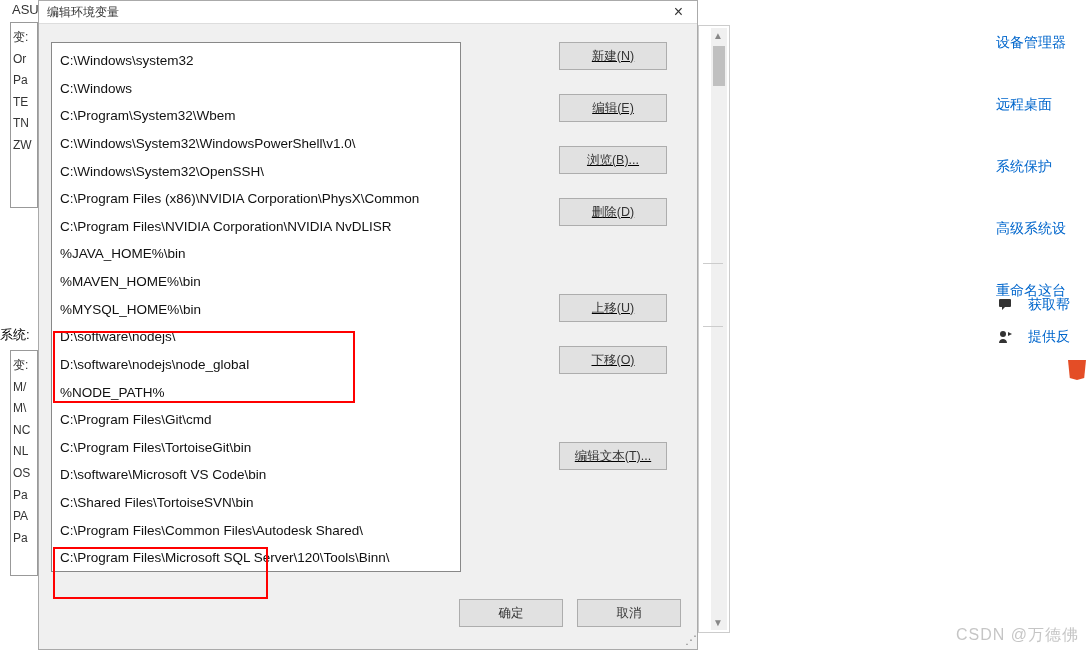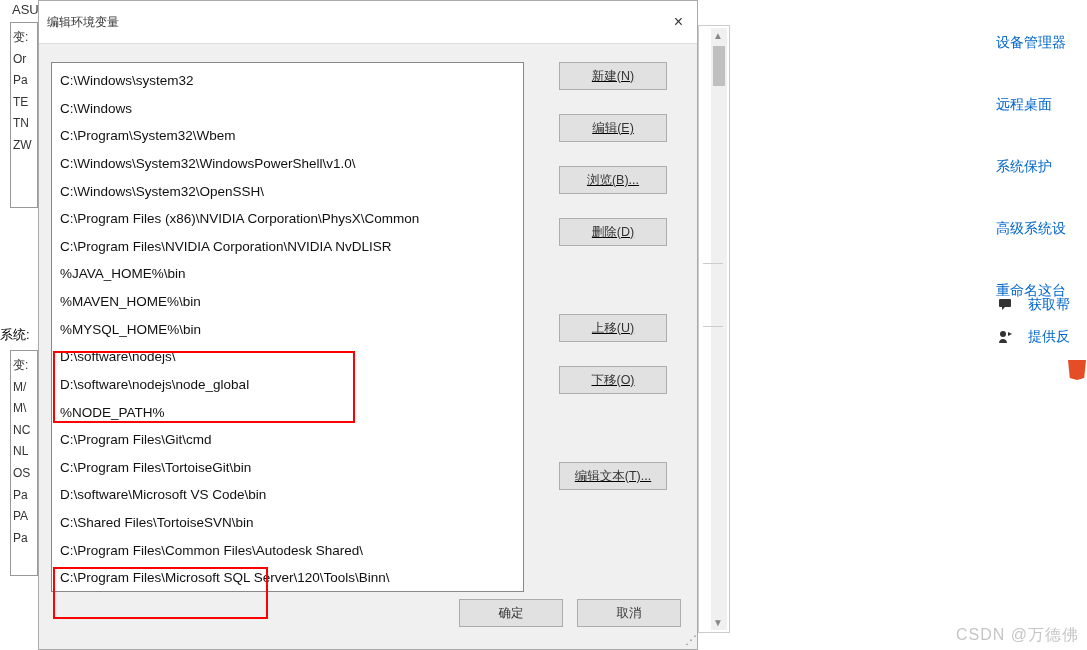--- a/index.html
+++ b/index.html
@@ -49,21 +49,21 @@
     }
     .dialog {
       position: absolute;
       left: 38px; top: 0;
       width: 660px;
       height: 650px;
       background: #f0f0f0;
       border: 1px solid #aaa;
     }
     .dialog-title {
-      padding: 12px 8px;
+      padding: 2px 8px;
       font-size: 12px;
       color: #333;
       background: #fff;
       border-bottom: 1px solid #ddd;
       display: flex;
       justify-content: space-between;
       align-items: center;
     }
     .close-x {
       font-size: 16px;
@@ -74,21 +74,21 @@
     .dialog-body {
       display: flex;
       padding: 18px 12px 10px 12px;
       gap: 14px;
     }
     .listbox-wrap {
       position: relative;
       width: 494px;
     }
     .listbox {
-      width: 473px;
+      width: 410px;
       height: 530px;
       border: 1px solid #888;
       background: #fff;
       overflow-y: scroll;
       padding: 4px 0;
     }
     .listbox-item {
       padding: 2px 8px;
       font-size: 13.5px;
       color: #111;

